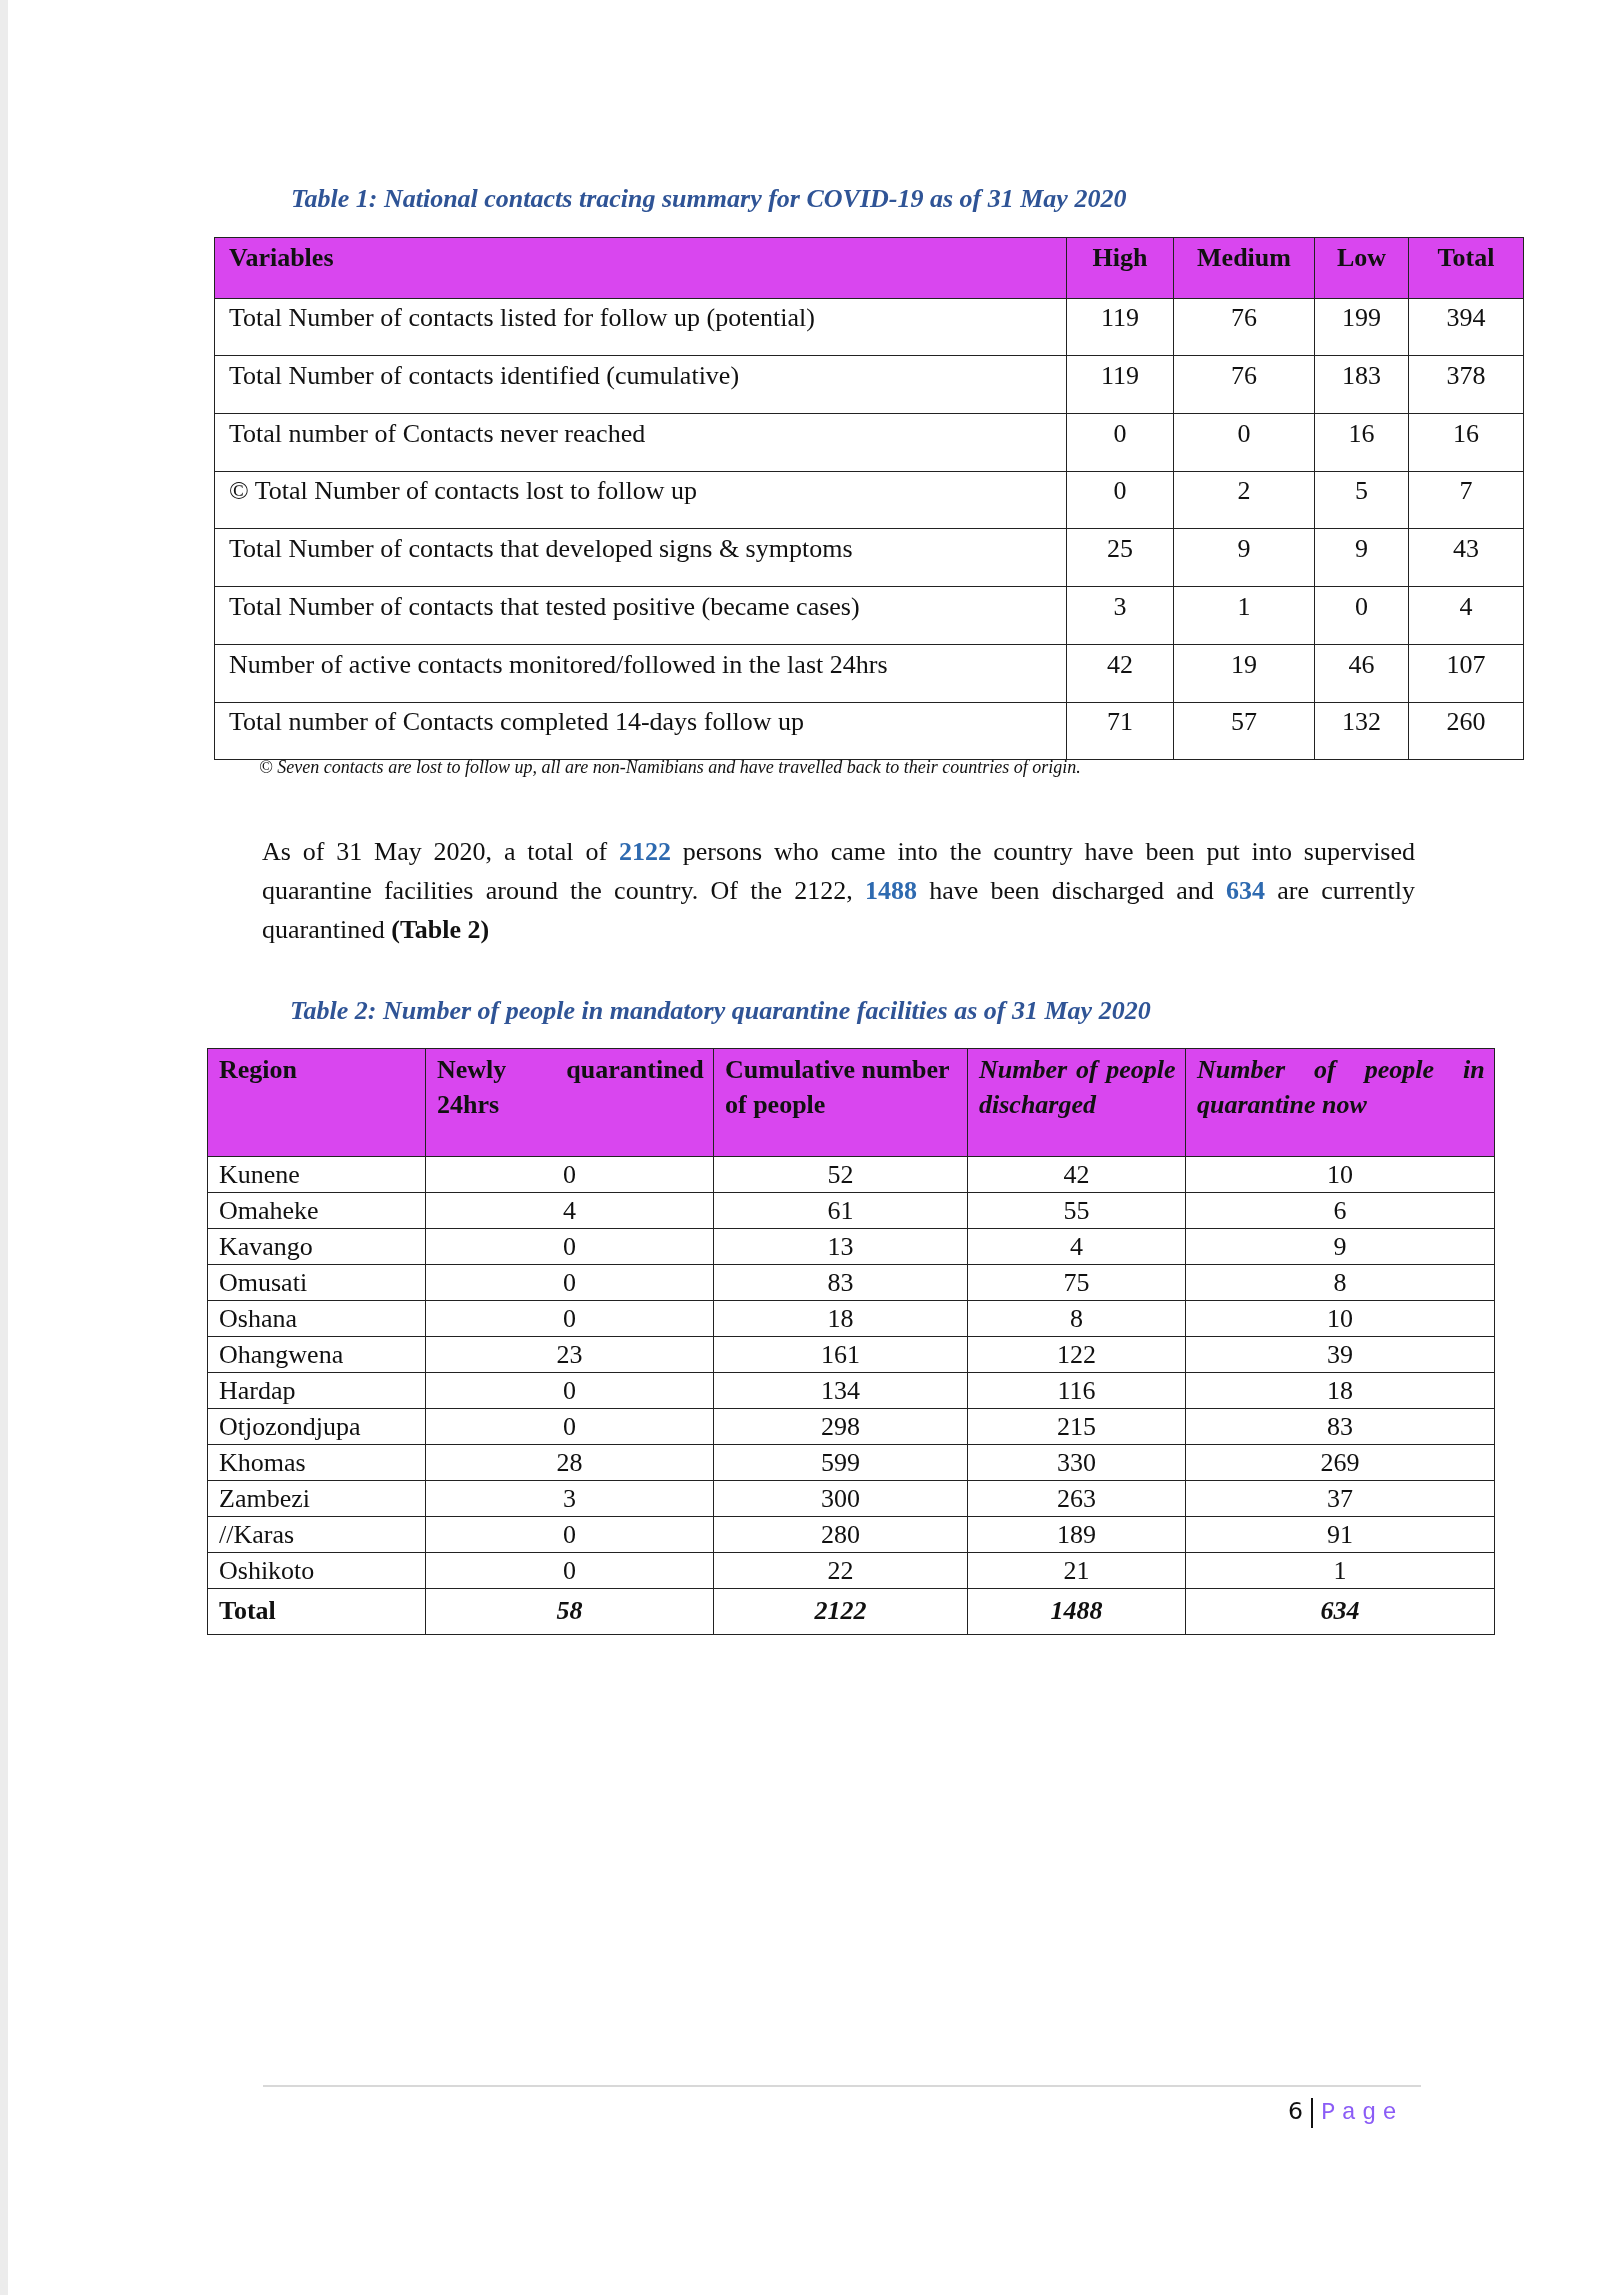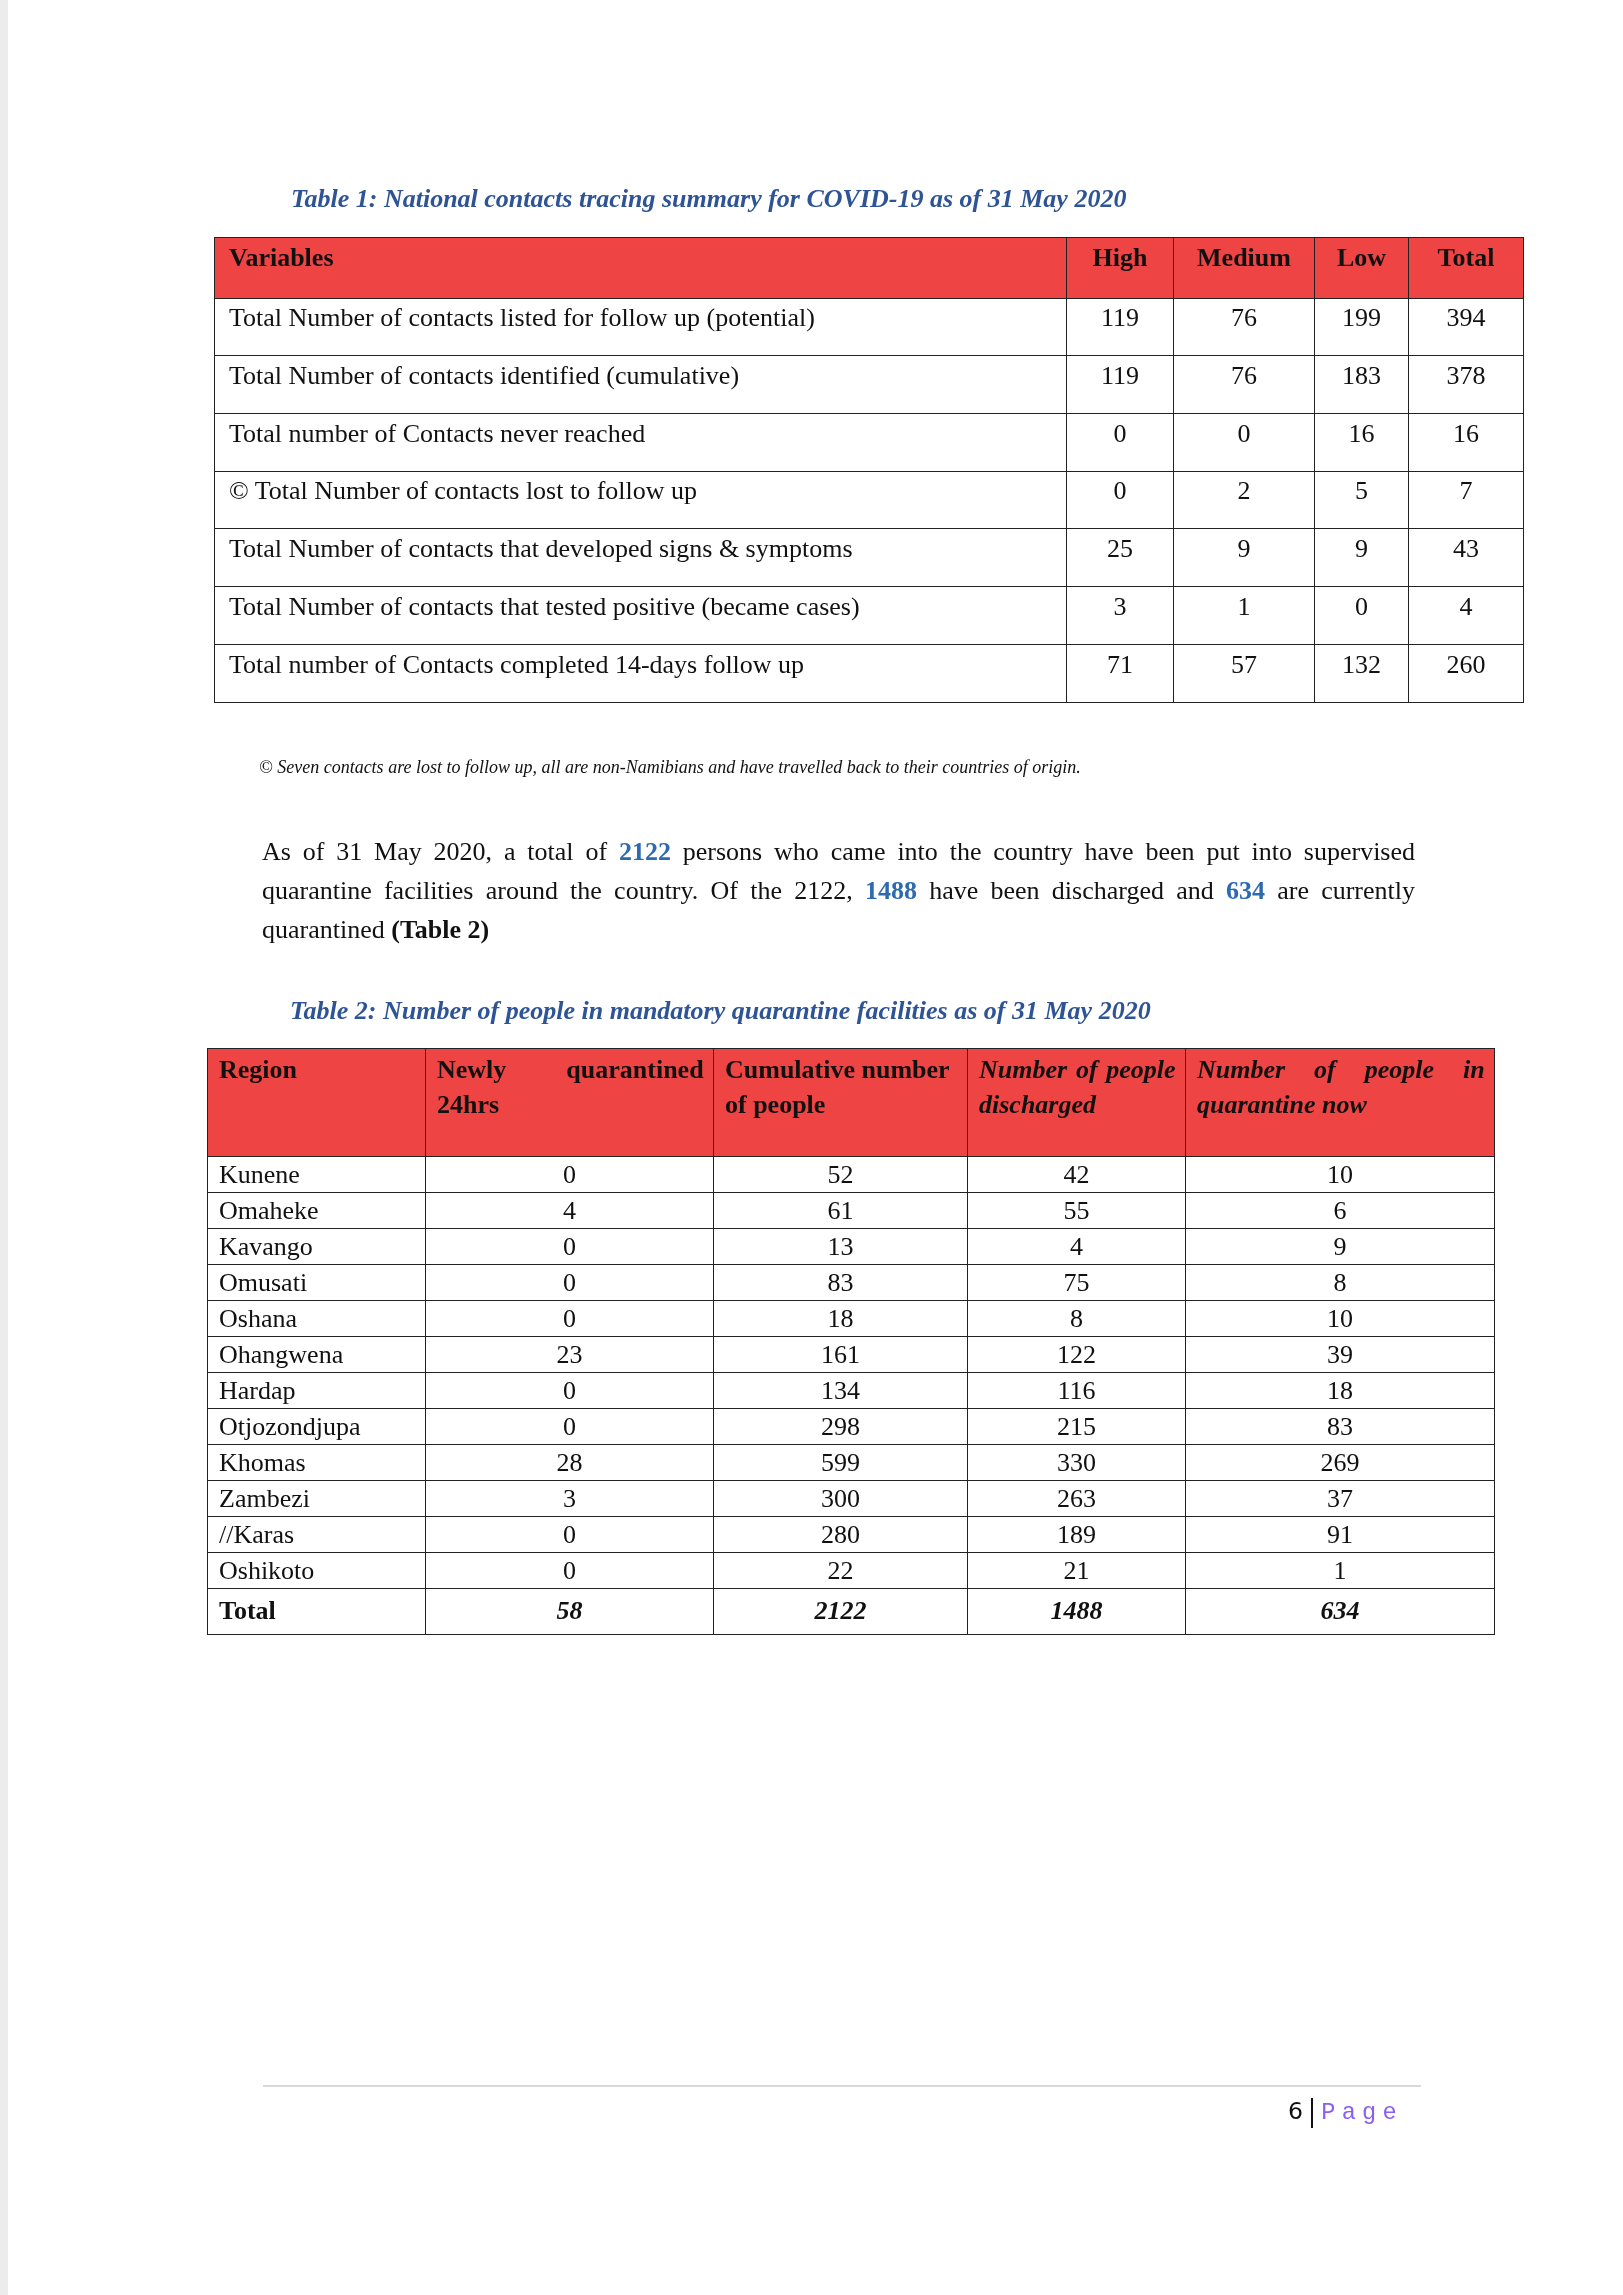--- a/index.html
+++ b/index.html
@@ -12,21 +12,21 @@
   .edge-stripe { position: absolute; left: 0; top: 0; width: 7.9px; height: 2295px; background: #ececec; }
   .caption {
     position: absolute; font-weight: bold; font-style: italic;
     color: #2f5496; font-size: 26px; white-space: nowrap; margin-left: 28px;
   }
   #cap1 { left: 263px; top: 184px; }
   #cap2 { left: 262px; top: 996px; }
 
   table.t { position: absolute; border-collapse: collapse; table-layout: fixed; }
   table.t td, table.t th { border: 1.6px solid #222; padding: 0; vertical-align: top; }
-  table.t th { background: #ef4444; font-weight: bold; text-align: left; }
+  table.t th { background: #d946ef; font-weight: bold; text-align: left; }
 
   
   #table1 { left: 214px; top: 237px; width: 1309px; font-size: 26px; }
   #table1 th { height: 55px; padding: 4.7px 7.9px 0 7.9px; text-align: center; }
   #table1 th.var { text-align: left; padding-left: 14px; }
   #table1 td { height: 52px; padding-top: 4.7px; text-align: center; }
   #table1 td.var { text-align: left; padding-left: 14px; }
 
   .footnote {
     position: absolute; left: 259px; top: 757px; font-size: 18px;
@@ -120,20 +120,27 @@
         <td>43</td>
       </tr>
       <tr>
         <td class="var">Total Number of contacts that tested positive (became cases)</td>
         <td>3</td>
         <td>1</td>
         <td>0</td>
         <td>4</td>
       </tr>
       <tr>
+        <td class="var">Number of active contacts monitored/followed in the last 24hrs</td>
+        <td>42</td>
+        <td>19</td>
+        <td>46</td>
+        <td>107</td>
+      </tr>
+      <tr>
         <td class="var">Total number of Contacts completed 14-days follow up</td>
         <td>71</td>
         <td>57</td>
         <td>132</td>
         <td>260</td>
       </tr>
     </tbody>
 </table>
 
 <div class="footnote">© Seven contacts are lost to follow up, all are non-Namibians and have travelled back to their countries of origin.</div>

